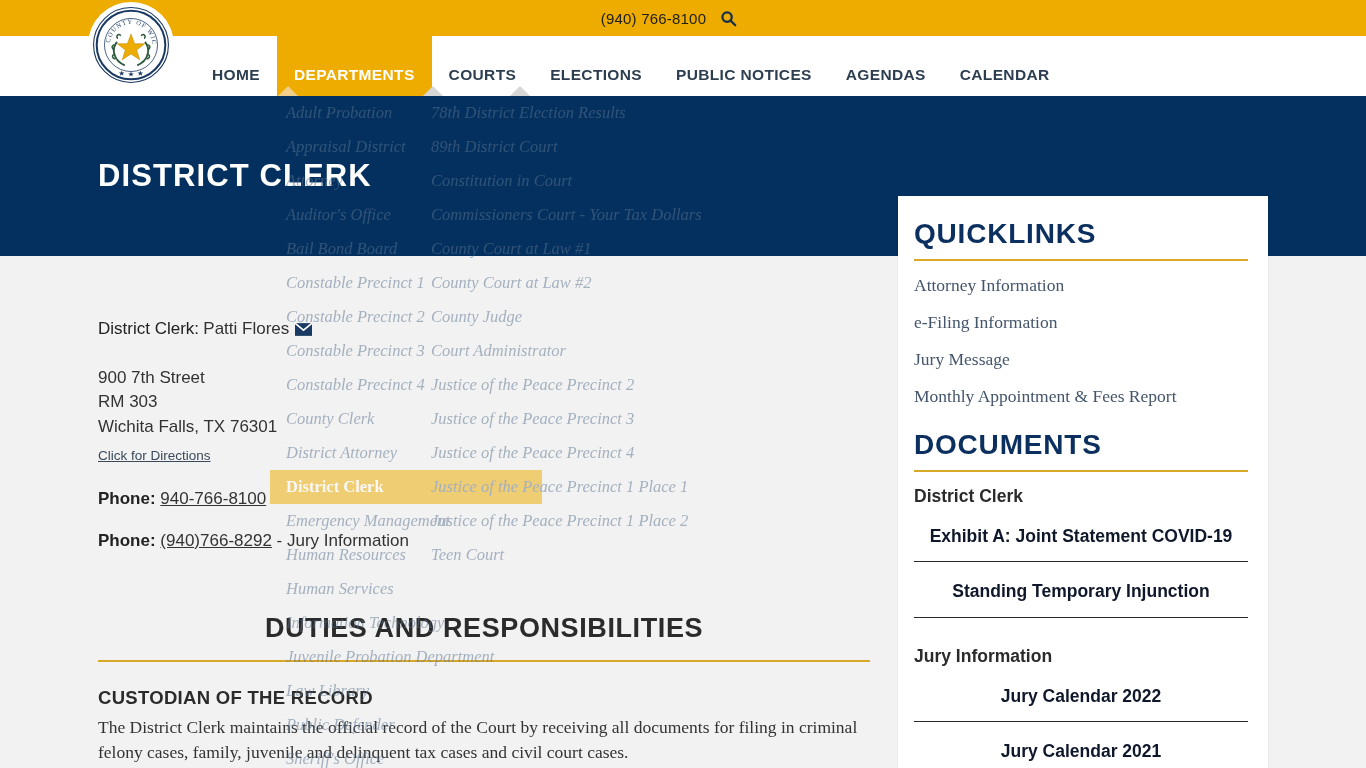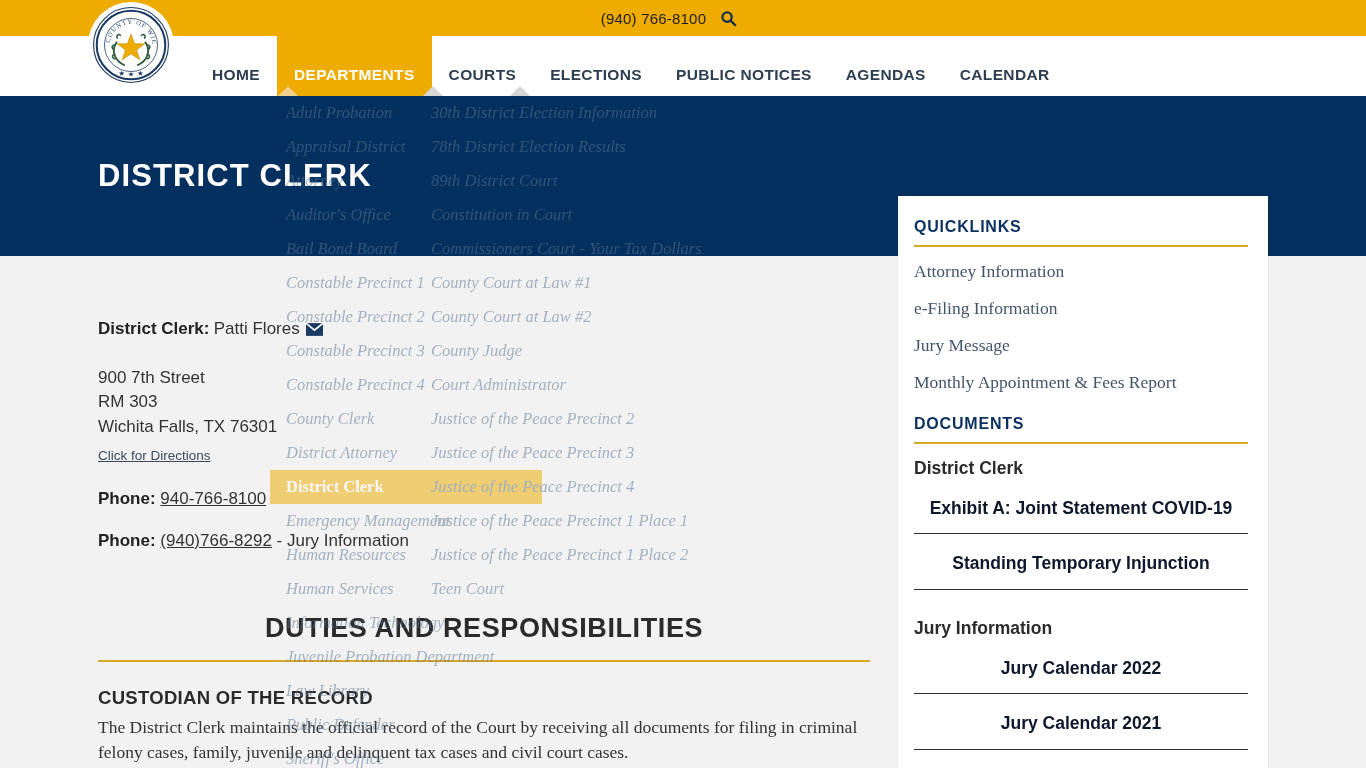--- a/index.html
+++ b/index.html
@@ -72,21 +72,21 @@
   .body-area {
     position: absolute; top: 256px; left: 0; width: 1366px; height: 512px;
     background: #f2f2f2;
   }
 
   .content-col {
     position: absolute; left: 98px; top: 0; width: 772px;
     font-family: "Liberation Serif", serif;
   }
   .officer-line { margin-top: 62px; font-size: 17px; color: #333; line-height: 1.3; }
-  .officer-line b { font-family: "Liberation Sans", sans-serif; font-weight: 700; color: #222; }
+  .officer-line b { font-family: "Liberation Sans", sans-serif; font-weight: 400; color: #222; }
   .officer-name { font-family: "Liberation Sans", sans-serif; }
   .mail-ic { display: inline-block; vertical-align: -2px; margin-left: 6px; }
 
   .addr {
     margin-top: 24px; font-size: 17px; line-height: 1.43; color: #333;
     font-family: "Liberation Sans", sans-serif;
   }
   .directions {
     display: inline-block; margin-top: 7px; font-size: 13.5px;
     color: #3a4a5a; text-decoration: underline;
@@ -115,21 +115,21 @@
 
   
   .sidebar {
     position: absolute; left: 898px; top: -60px; width: 370px;
     background: #ffffff; padding: 22px 20px 24px 16px;
     box-shadow: 0 0 0 1px rgba(0,0,0,.03);
     z-index: 25;
   }
   .side-h {
     font-family: "Liberation Sans", sans-serif;
-    font-size: 16px; font-weight: 700; letter-spacing: .8px; color: #0b2f5e;
+    font-size: 28px; font-weight: 700; letter-spacing: .8px; color: #0b2f5e;
     padding-bottom: 9px;
   }
   .side-rule { border-top: 2px solid #d9a826; margin-bottom: 14px; }
   .qlink {
     display: block; font-family: "Liberation Serif", serif;
     font-size: 17.5px; color: #44556b; text-decoration: none;
     margin-bottom: 16px;
   }
   .doc-group-title {
     font-family: "Liberation Sans", sans-serif;
@@ -297,21 +297,20 @@
         <a class="dd-item" href="#">Human Resources</a>
         <a class="dd-item" href="#">Human Services</a>
         <a class="dd-item" href="#">Information Technology</a>
         <a class="dd-item" href="#">Juvenile Probation Department</a>
         <a class="dd-item" href="#">Law Library</a>
         <a class="dd-item" href="#">Public Defender</a>
         <a class="dd-item" href="#">Sheriff's Office</a>
       </div>
 
       <div class="dd-col c2">
-        <a class="dd-item" href="#">30th District Election Information</a>
         <a class="dd-item" href="#">78th District Election Results</a>
         <a class="dd-item" href="#">89th District Court</a>
         <a class="dd-item" href="#">Constitution in Court</a>
         <a class="dd-item" href="#">Commissioners Court - Your Tax Dollars</a>
         <a class="dd-item" href="#">County Court at Law #1</a>
         <a class="dd-item" href="#">County Court at Law #2</a>
         <a class="dd-item" href="#">County Judge</a>
         <a class="dd-item" href="#">Court Administrator</a>
         <a class="dd-item" href="#">Justice of the Peace Precinct 2</a>
         <a class="dd-item" href="#">Justice of the Peace Precinct 3</a>

